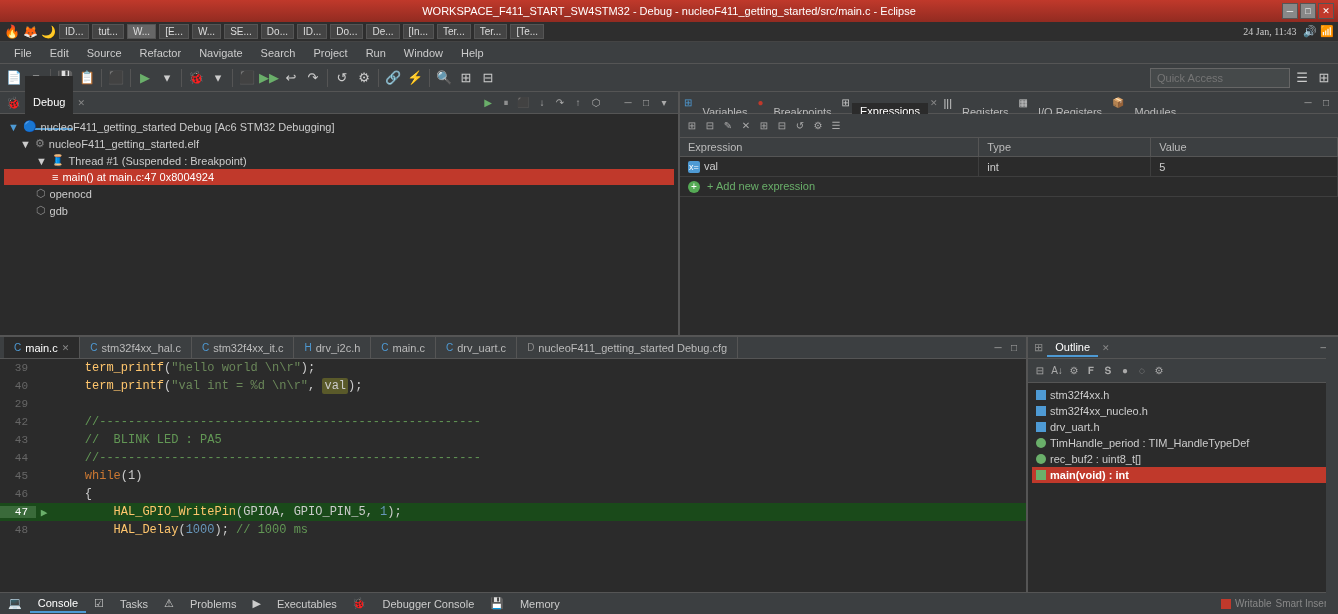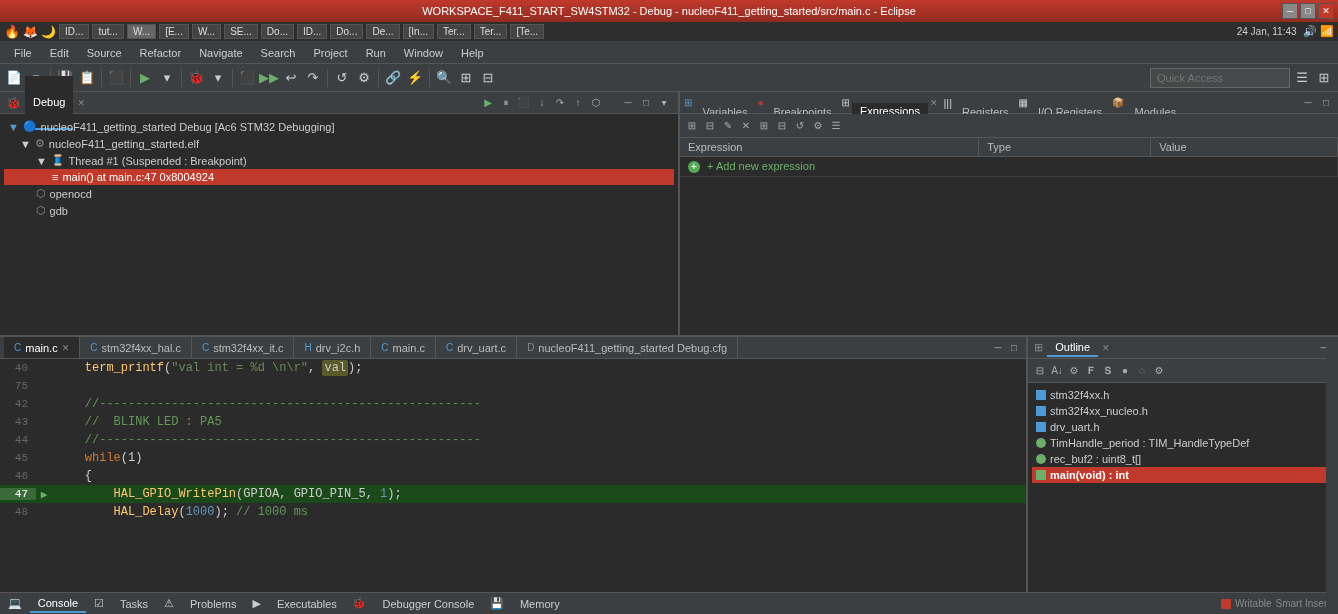--- a/index.html
+++ b/index.html
@@ -446,21 +446,21 @@
   <div class="taskbar-item">W...</div>
   <div class="taskbar-item">SE...</div>
   <div class="taskbar-item">Do...</div>
   <div class="taskbar-item">ID...</div>
   <div class="taskbar-item">Do...</div>
   <div class="taskbar-item">De...</div>
   <div class="taskbar-item">[In...</div>
   <div class="taskbar-item">Ter...</div>
   <div class="taskbar-item">Ter...</div>
   <div class="taskbar-item">[Te...</div>
-  <span style="margin-left:auto; color:#ccc; font-size:10px;">24 Jan, 11:43</span>
+  <span style="margin-left:auto; color:#ccc; font-size:10px;font-family:Liberation Serif, serif;">24 Jan, 11:43</span>
   <span style="font-size:11px; margin-left:4px;">🔊</span>
   <span style="font-size:11px;">📶</span>
 </div>
 
 <div id="menubar">
   <div class="menu-item">File</div>
   <div class="menu-item">Edit</div>
   <div class="menu-item">Source</div>
   <div class="menu-item">Refactor</div>
   <div class="menu-item">Navigate</div>
@@ -601,20 +601,27 @@
       <div id="expressions-area">
         <table class="expr-table">
           <thead>
             <tr>
               <th>Expression</th>
               <th>Type</th>
               <th>Value</th>
             </tr>
           </thead>
           <tbody>
+            <tr>
+              <td>
+                <span class="expr-val-icon">x=</span>val
+              </td>
+              <td>int</td>
+              <td>5</td>
+            </tr>
             <tr class="expr-row-add">
               <td colspan="3">
                 <span class="expr-add-icon">+</span>
                 <span>+ Add new expression</span>
               </td>
             </tr>
           </tbody>
         </table>
       </div>
     </div>
@@ -653,29 +660,34 @@
           <span style="color:#888; font-size:10px;">D</span>
           <span>nucleoF411_getting_started Debug.cfg</span>
         </div>
         <div style="margin-left:auto; display:flex;">
           <div class="hdr-btn">─</div>
           <div class="hdr-btn">□</div>
         </div>
       </div>
       <div class="code-area">
 
+        <div class="code-line">
+          <span class="line-num">39</span>
+          <span class="line-arrow"></span>
+          <span class="line-code">    <span class="fn">term_printf</span>(<span class="str">"hello world \n\r"</span>);</span>
+        </div>
 
         <div class="code-line">
           <span class="line-num">40</span>
           <span class="line-arrow"></span>
           <span class="line-code">    <span class="fn">term_printf</span>(<span class="str">"val int = %d \n\r"</span>, <span class="var-highlight">val</span>);</span>
         </div>
 
         <div class="code-line">
-          <span class="line-num">75</span>
+          <span class="line-num">29</span>
           <span class="line-arrow"></span>
           <span class="line-code"></span>
         </div>
 
         <div class="code-line">
           <span class="line-num">42</span>
           <span class="line-arrow"></span>
           <span class="line-code comment">    //-----------------------------------------------------</span>
         </div>
 

